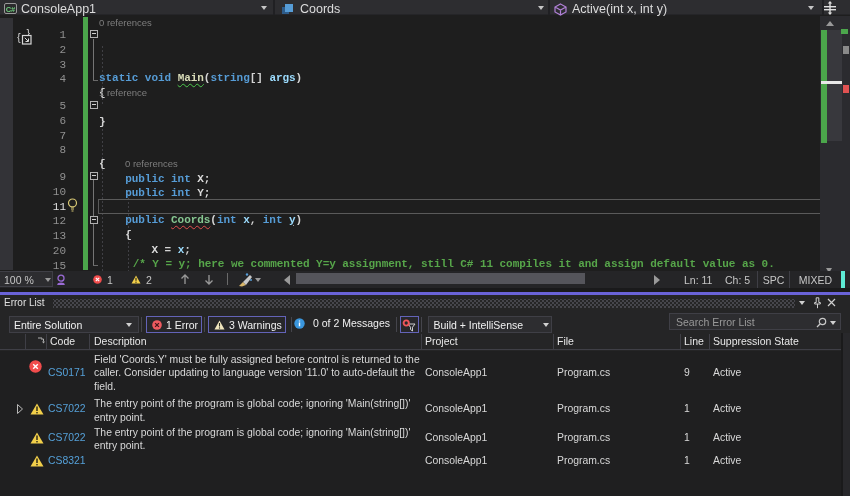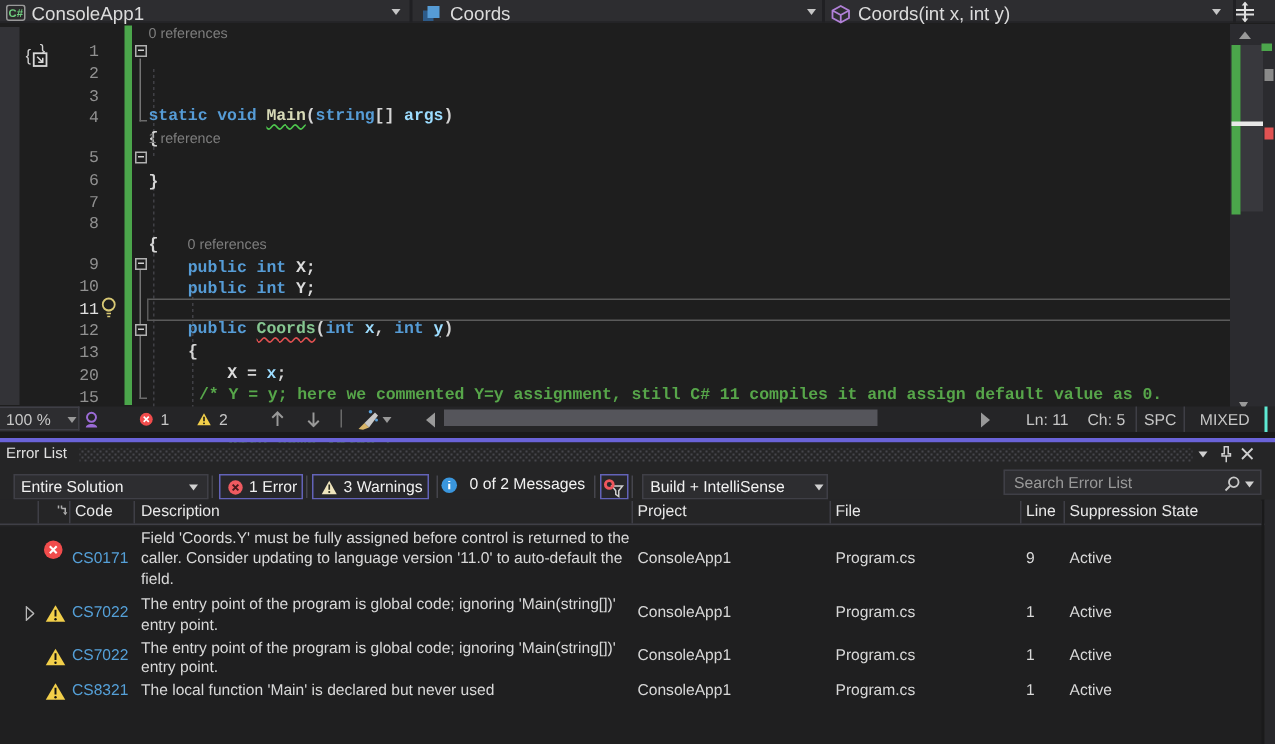--- a/index.html
+++ b/index.html
@@ -62,21 +62,21 @@
   <svg class="abs" style="left:281px;top:3px" width="13" height="12" viewBox="0 0 13 12">
     <rect x="1" y="4" width="7" height="7" fill="#2d5b89"></rect>
     <rect x="4" y="1" width="8" height="8" fill="#569cd6"></rect>
   </svg>
   <span class="abs" style="left:300px;top:2px">Coords</span>
   <div class="caret" style="left:538px;top:6px"></div>
   <div class="navsep" style="left:548px"></div>
   <svg class="abs" style="left:554px;top:2.5px" width="13" height="13" viewBox="0 0 13 13">
     <path d="M6.5 1 L12 4 L12 9 L6.5 12 L1 9 L1 4 Z M1 4 L6.5 7 L12 4 M6.5 7 L6.5 12" fill="none" stroke="#b180d7" stroke-width="1.2"></path>
   </svg>
-  <span class="abs" style="left:572px;top:2px">Coords(int x, int y)</span>
+  <span class="abs" style="left:572px;top:2px">Active(int x, int y)</span>
   <div class="caret" style="left:808px;top:6px"></div>
   <div class="navsep" style="left:822px"></div>
   <svg class="abs" style="left:823px;top:1px" width="14" height="14" viewBox="0 0 14 14">
     <g stroke="#e0e0e0" stroke-width="1.4" fill="#e0e0e0">
       <line x1="1" y1="5.7" x2="13" y2="5.7"></line>
       <line x1="1" y1="8.7" x2="13" y2="8.7"></line>
       <line x1="7" y1="1" x2="7" y2="13"></line>
     </g>
     <path d="M7 0 L9.2 2.6 L4.8 2.6 Z" fill="#e0e0e0"></path>
     <path d="M7 14 L9.2 11.4 L4.8 11.4 Z" fill="#e0e0e0"></path>
@@ -193,21 +193,21 @@
     <circle cx="9" cy="1.5" r="1.2" fill="#569cd6"></circle>
     <circle cx="13" cy="7" r="1" fill="#569cd6"></circle>
   </svg>
   <div class="caret" style="left:255px;top:7px;border-top-color:#999"></div>
   <div class="caret" style="left:284px;top:4px;border-top:5px solid transparent;border-bottom:5px solid transparent;border-left:none;border-right:6px solid #999"></div>
   <div class="abs" style="left:296px;top:2px;width:289px;height:11px;background:#55555b"></div>
   <div class="caret" style="left:654px;top:4px;border-top:5px solid transparent;border-bottom:5px solid transparent;border-right:none;border-left:6px solid #999"></div>
   <span class="abs" style="left:684px;top:3px">Ln: 11</span>
   <span class="abs" style="left:725px;top:3px">Ch: 5</span>
   <div class="abs" style="left:757px;top:0;width:33px;height:17px;border:1px solid #3f3f46;border-top:none;border-bottom:none;text-align:center"><span style="position:relative;top:3px">SPC</span></div>
-  <div class="abs" style="left:790px;top:0;width:55px;height:17px;border-right:2px solid #5eead4;text-align:center"><span style="position:relative;top:3px">MIXED</span></div>
+  <div class="abs" style="left:790px;top:0;width:55px;height:17px;border-right:4px solid #5eead4;text-align:center"><span style="position:relative;top:3px">MIXED</span></div>
 </div>
 
 <div class="abs" style="left:0;top:288px;width:850px;height:4px;background:#1a1a1b"></div>
 <div id="split"></div>
 
 <div id="elist">
   <div id="etitle">
     <span class="abs" style="left:4px;top:1px">Error List</span>
     <div id="etex"></div>
     <div class="caret" style="left:799px;top:5px;border-top-color:#d0d0d0"></div>
@@ -332,19 +332,18 @@
     <span class="abs" style="left:557px;top:81px">Program.cs</span>
     <span class="abs" style="left:684px;top:81px">1</span>
     <span class="abs" style="left:713px;top:81px">Active</span>
 
     <svg class="abs" style="left:30px;top:104px" width="14" height="12" viewBox="0 0 14 12">
       <path d="M7 0.5 L13.5 11.5 L0.5 11.5 Z" fill="#f2cf4a"></path>
       <path d="M7 3.5 L7 8" stroke="#111" stroke-width="1.3"></path>
       <circle cx="7" cy="9.8" r="0.8" fill="#111"></circle>
     </svg>
     <span class="abs cs" style="left:48px;top:104px">CS8321</span>
-    <div class="rowline" style="left:94px;top:103px">The local function 'Main' is declared but never used</div>
     <span class="abs" style="left:425px;top:104px">ConsoleApp1</span>
     <span class="abs" style="left:557px;top:104px">Program.cs</span>
     <span class="abs" style="left:684px;top:104px">1</span>
     <span class="abs" style="left:713px;top:104px">Active</span>
   </div>
 </div>
 
 </body></html>

